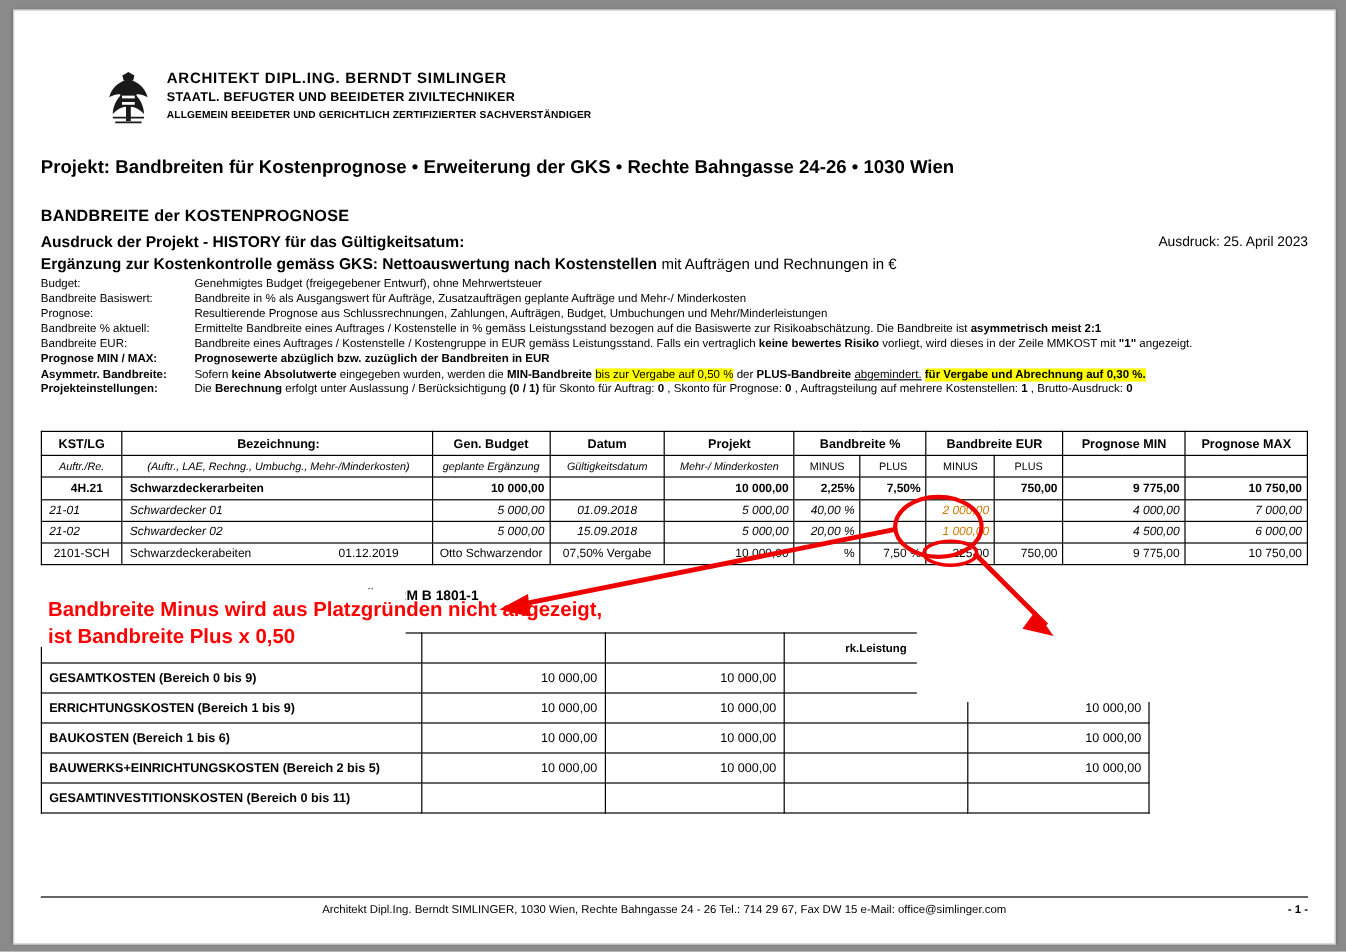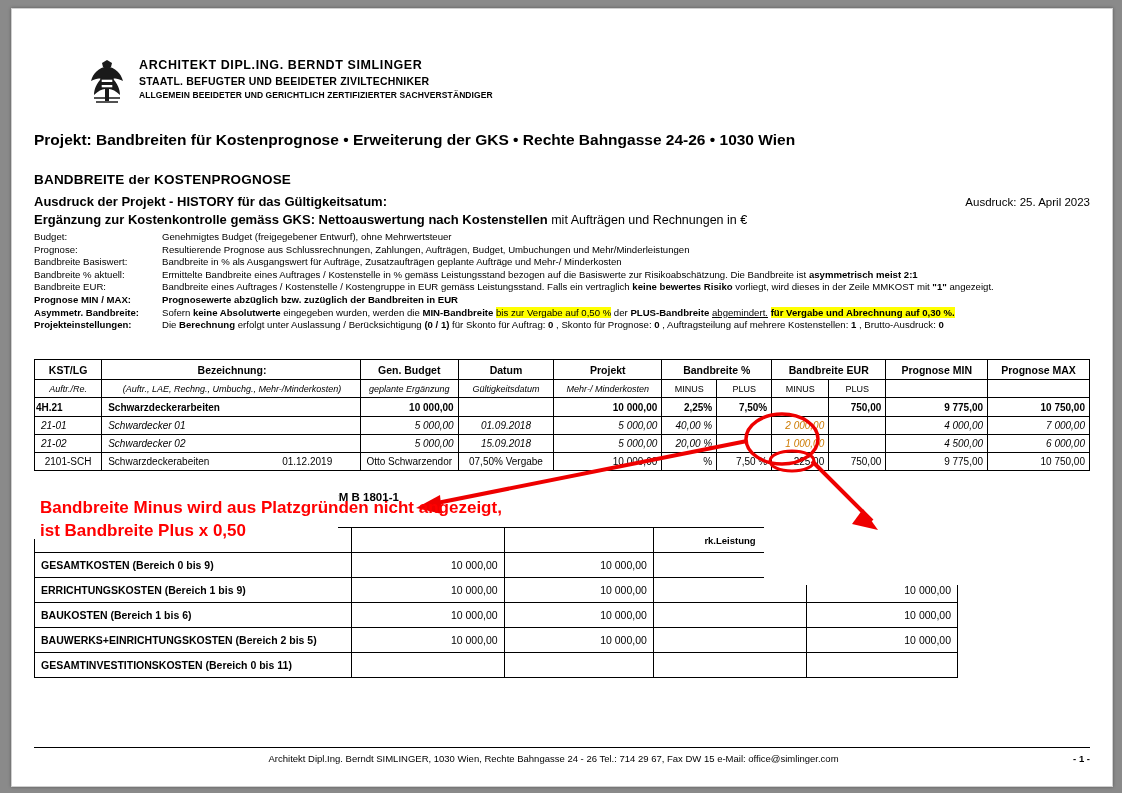--- a/index.html
+++ b/index.html
@@ -101,26 +101,26 @@
     <span style="font-weight:normal;font-size:12.5px;">mit Aufträgen und Rechnungen in €</span>
   </div>
   <div class="ausdruck-date">Ausdruck: 25. April 2023</div>
 
   <div class="legend">
     <div class="row">
         <div class="lbl">Budget:</div>
         <div class="val">Genehmigtes Budget (freigegebener Entwurf), ohne Mehrwertsteuer</div>
       </div>
     <div class="row">
+        <div class="lbl">Bandbreite Basiswert:</div>
+        <div class="val">Bandbreite in % als Ausgangswert für Aufträge, Zusatzaufträgen geplante Aufträge und Mehr-/ Minderkosten</div>
+      </div>
+    <div class="row">
         <div class="lbl">Prognose:</div>
         <div class="val">Resultierende Prognose aus Schlussrechnungen, Zahlungen, Aufträgen, Budget, Umbuchungen und Mehr/Minderleistungen</div>
-      </div>
-    <div class="row">
-        <div class="lbl">Bandbreite Basiswert:</div>
-        <div class="val">Bandbreite in % als Ausgangswert für Aufträge, Zusatzaufträgen geplante Aufträge und Mehr-/ Minderkosten</div>
       </div>
     <div class="row">
         <div class="lbl">Bandbreite % aktuell:</div>
         <div class="val">Ermittelte Bandbreite eines Auftrages / Kostenstelle in % gemäss Leistungsstand bezogen auf die Basiswerte zur Risikoabschätzung. Die Bandbreite ist <span class="b">asymmetrisch meist 2:1</span></div>
       </div>
     <div class="row">
         <div class="lbl">Bandbreite EUR:</div>
         <div class="val">Bandbreite eines Auftrages / Kostenstelle / Kostengruppe in EUR gemäss Leistungsstand. Falls ein vertraglich <span class="b">keine bewertes Risiko</span> vorliegt, wird dieses in der Zeile MMKOST mit <span class="b">"1"</span> angezeigt.</div>
       </div>
     <div class="row">
@@ -171,21 +171,21 @@
       <td>Mehr-/ Minderkosten</td>
       <td style="font-style:normal">MINUS</td>
       <td style="font-style:normal">PLUS</td>
       <td style="font-style:normal">MINUS</td>
       <td style="font-style:normal">PLUS</td>
       <td></td>
       <td></td>
     </tr>
 
     <tr style="height:19px">
-      <td class="l bold" style="padding-left:1px">4H.21</td>
+      <td class="l bold" style="padding-left:24px">4H.21</td>
       <td class="l bold" style="padding-left:6px">Schwarzdeckerarbeiten</td>
       <td class="r bold">10 000,00</td>
       <td class="c"></td>
       <td class="r bold">10 000,00</td>
       <td class="r bold">2,25%</td>
       <td class="r bold">7,50%</td>
       <td class="r bold"></td>
       <td class="r bold">750,00</td>
       <td class="r bold">9 775,00</td>
       <td class="r bold">10 750,00</td>

